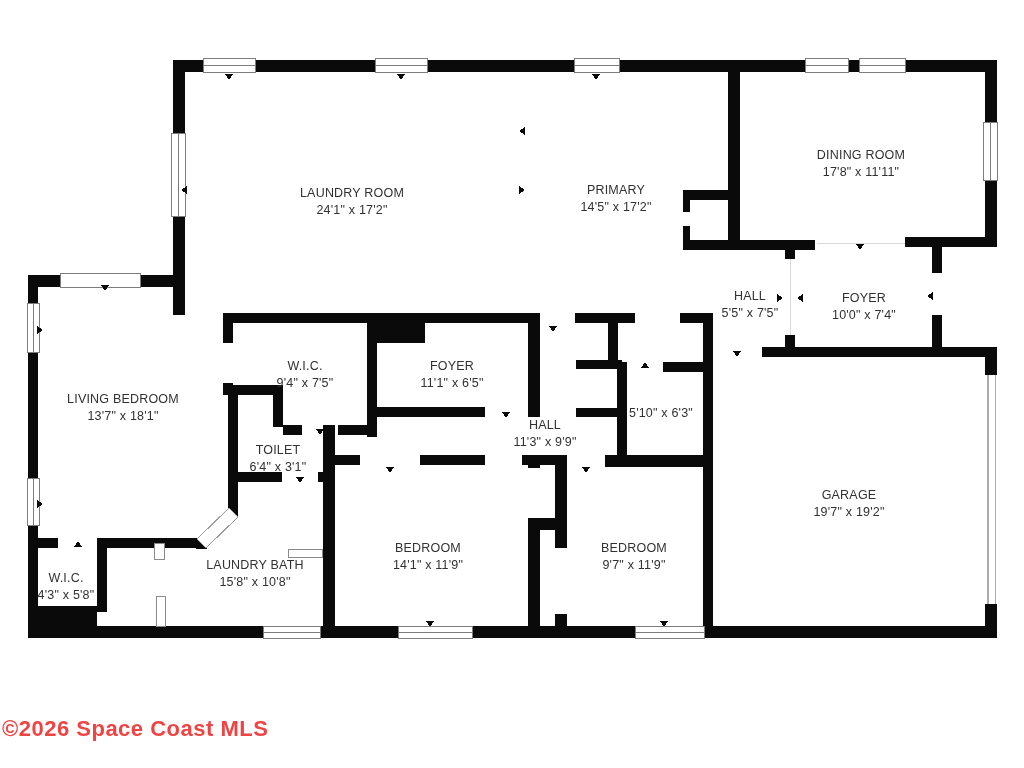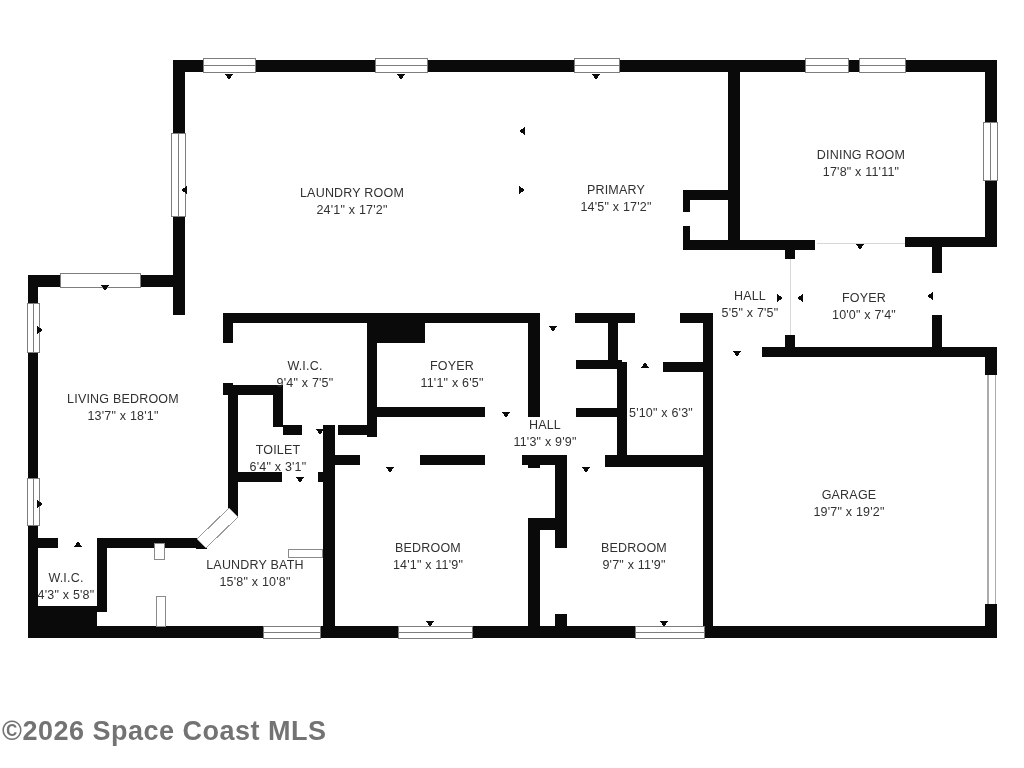--- a/index.html
+++ b/index.html
@@ -3,22 +3,22 @@
 <meta charset="utf-8">
 <style>
   html,body{margin:0;padding:0;background:#ffffff;}
   .stage{position:relative;width:1024px;height:768px;background:#ffffff;overflow:hidden;
          font-family:"Liberation Sans", sans-serif;}
   .plan-svg{position:absolute;left:0;top:0;}
   .room-label{position:absolute;width:200px;margin-left:-100px;text-align:center;
               color:#313131;font-size:12.5px;line-height:16.5px;letter-spacing:.2px;
               white-space:nowrap;}
   .room-label .rn{font-weight:400;text-align:center;}
-  .footer-copyright{position:absolute;left:2px;top:716px;font-size:27px;letter-spacing:.5px;
-              color:#737373;font-weight:700;}
+  .footer-copyright{position:absolute;left:2px;top:716px;font-size:22px;letter-spacing:.5px;
+              color:#ef4444;font-weight:700;}
   .footer-disclaimer{position:absolute;left:511px;top:736px;transform:translateX(-50%);
               font-size:8.7px;letter-spacing:.2px;color:#b3b3b3;white-space:nowrap;}
 </style>
 </head>
 <body>
 
 <div class="stage">
 
   <svg class="plan-svg" width="1024" height="768" viewBox="0 0 1024 768" shape-rendering="crispEdges">
     <g fill="#0a0a0a" stroke="none">

